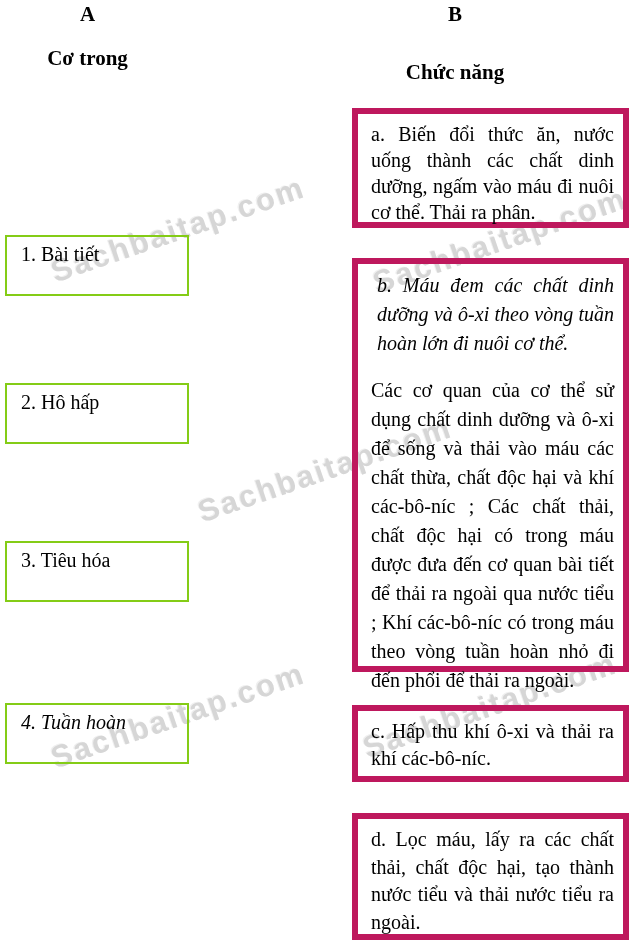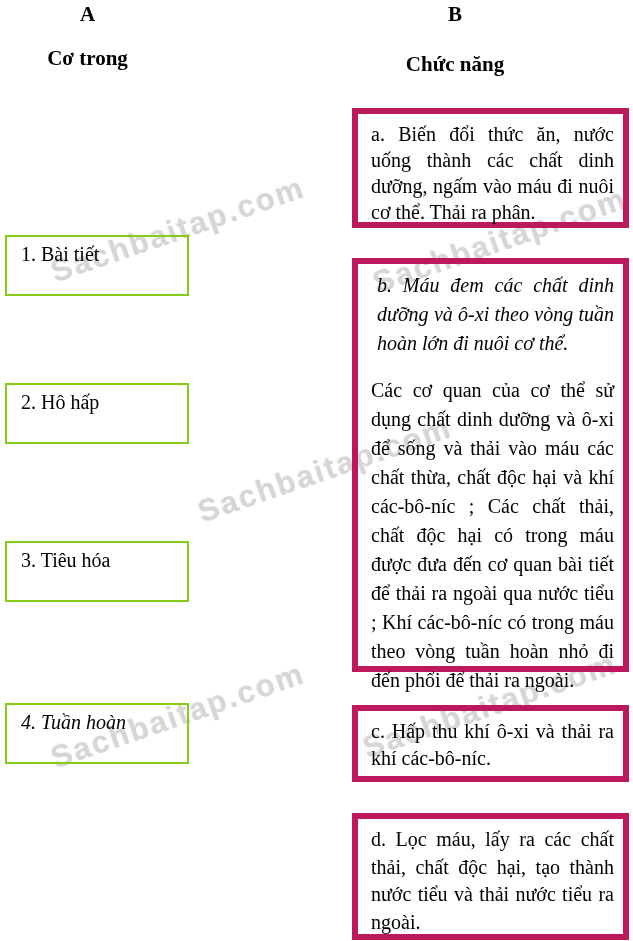--- a/index.html
+++ b/index.html
@@ -36,21 +36,21 @@
   .col-letter, .col-title {
     position:absolute;
     font-weight:bold;
     font-size:21px;
     text-align:center;
     z-index:2;
   }
   .col-letter-a { left:0;   width:175px; top:2px;  }
   .col-title-a  { left:0;   width:175px; top:46px; }
   .col-letter-b { left:342px; width:226px; top:2px;  }
-  .col-title-b  { left:342px; width:226px; top:52px; }
+  .col-title-b  { left:342px; width:226px; top:60px; }
 
   
   .organ-box {
     position:absolute;
     left:5px; width:184px; height:61px;
     border:2px solid #84cc16;
     box-sizing:border-box;
     background:transparent;
     font-size:20px;
     padding:6px 6px 6px 14px;

